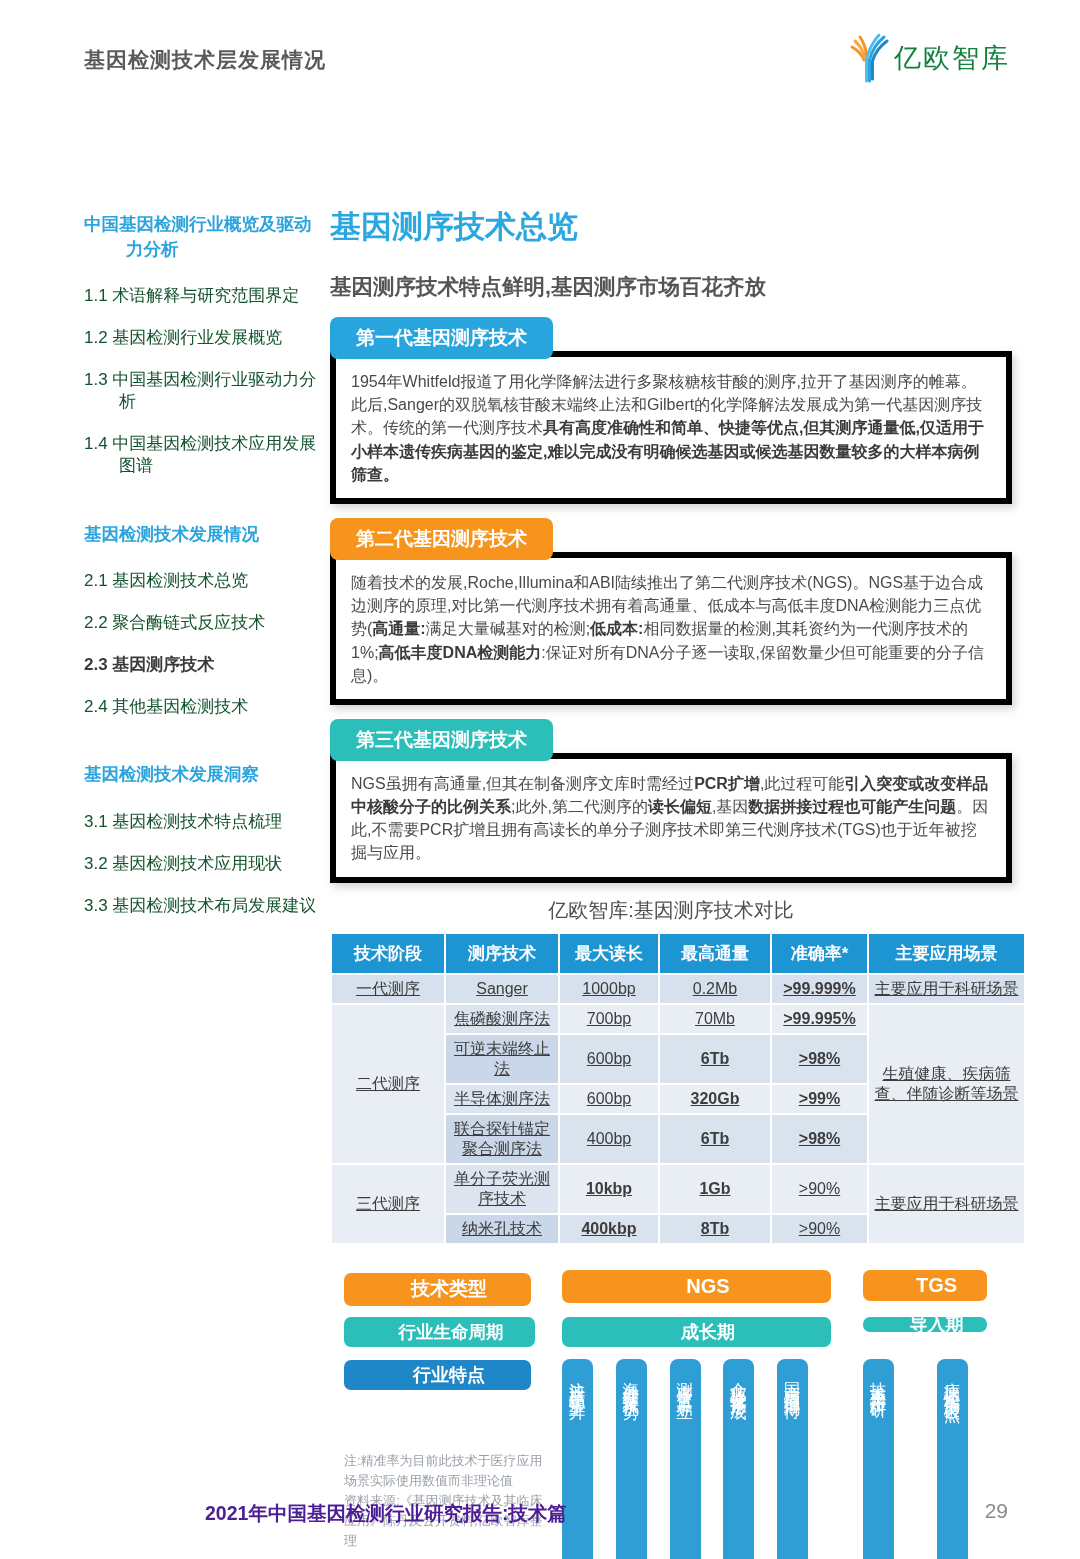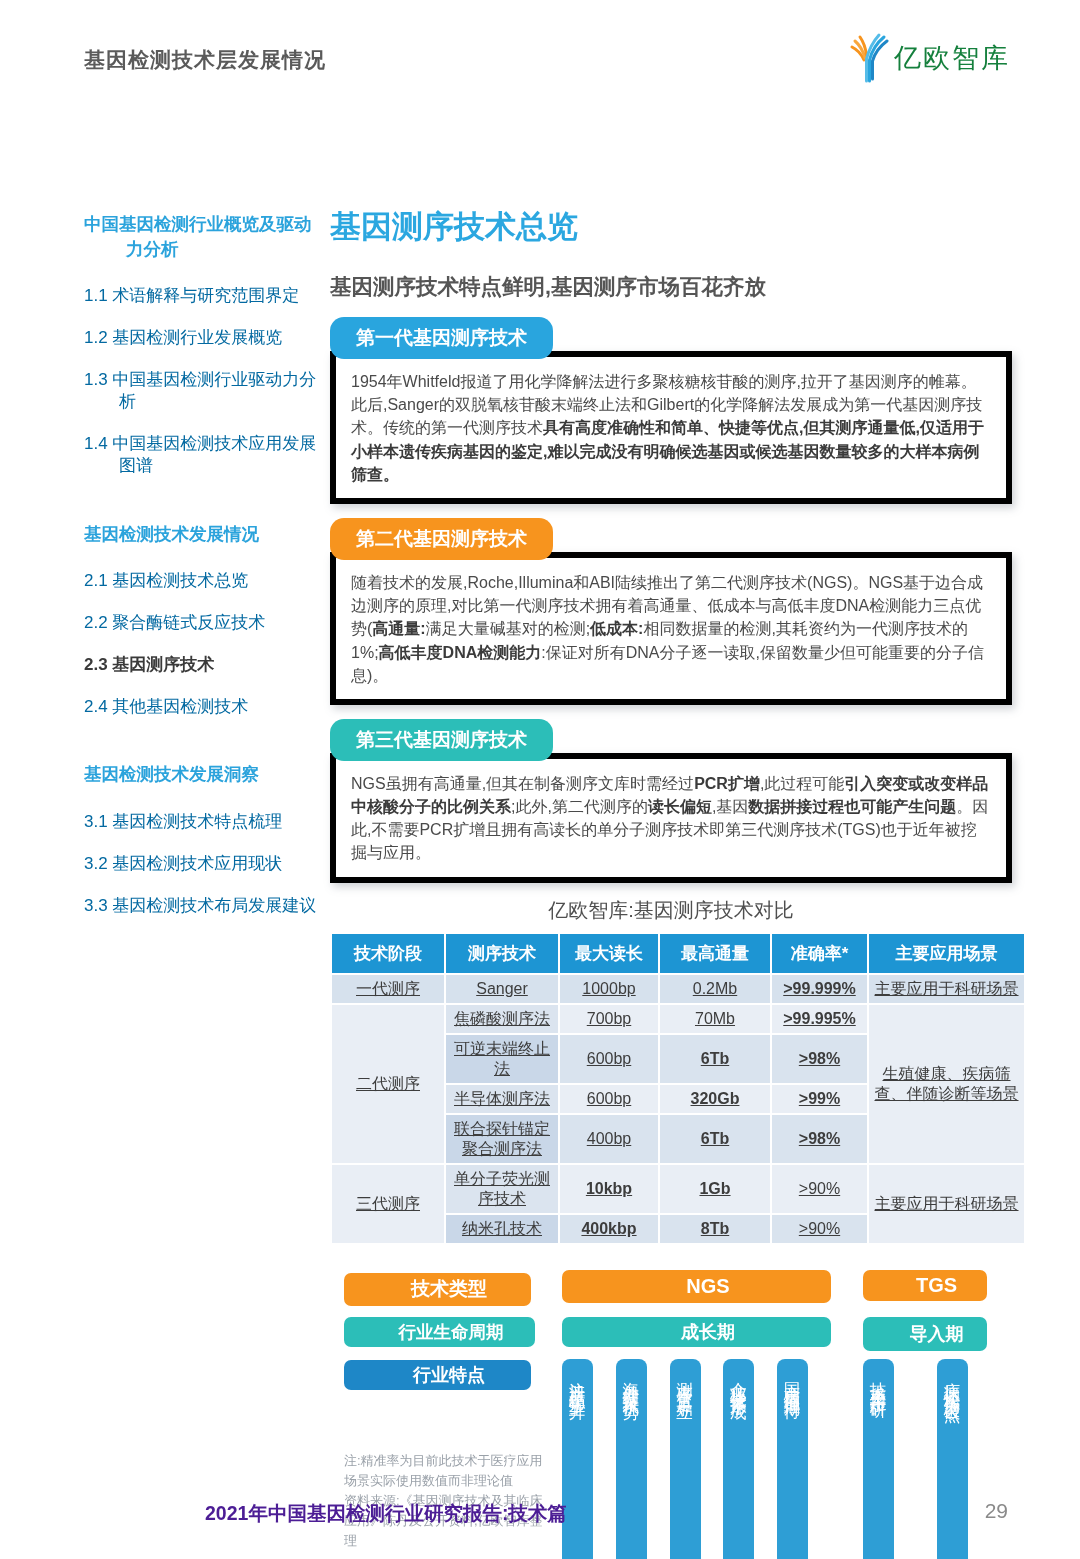--- a/index.html
+++ b/index.html
@@ -10,28 +10,28 @@
   }
   b{font-weight:bold;color:#3b3b3b;}
   
   .doc-header{position:absolute;top:46px;left:84px;font-size:21px;font-weight:bold;color:#5a5a5a;letter-spacing:1px;}
   .logo{position:absolute;top:32px;right:70px;display:flex;align-items:center;gap:5px;}
   .logo-text{font-size:27px;color:#15803d;letter-spacing:2px;font-weight:500;}
   
   .sidebar{position:absolute;left:84px;top:212px;width:236px;}
   .sb-section{margin-bottom:44px;}
   .sb-title{color:#2BA3DC;font-weight:bold;font-size:17.5px;line-height:1.4;padding-left:42px;text-indent:-42px;margin:0 0 24px 0;}
-  .sb-item{font-size:17px;color:#0369a1;line-height:1.3;padding-left:35px;text-indent:-35px;margin-bottom:20px;cursor:pointer;}
+  .sb-item{font-size:17px;color:#14532d;line-height:1.3;padding-left:35px;text-indent:-35px;margin-bottom:20px;cursor:pointer;}
   .sb-item.bold{font-weight:bold;color:#3a3a3a;}
   
   .main{position:absolute;left:330px;top:206px;width:682px;}
   .main-title{color:#2BA7E0;font-size:31px;font-weight:bold;margin:0 0 24px 0;}
   .main-subtitle{color:#555555;font-size:21.5px;font-weight:bold;margin:0 0 16px 0;}
   .section{margin-bottom:14px;}
-  .badge{position:relative;z-index:2;display:inline-block;color:#fff;font-weight:bold;font-size:19px;padding:8px 26px;border-radius:14px;}
+  .badge{position:relative;z-index:2;display:inline-block;color:#fff;font-weight:bold;font-size:19px;padding:8px 26px;border-radius:8px;}
   .badge.blue{background:#29A5DE;}
   .badge.orange{background:#F7941E;}
   .badge.teal{background:#2CBEB8;}
   .text-box{background:#fff;border:6px solid #000000;box-shadow:3px 4px 8px rgba(120,130,140,.35);
     padding:13px 15px 12px 15px;margin-top:-8px;position:relative;z-index:1;
     font-size:16px;line-height:1.45;color:#4a4a4a;}
   
   .tbl-title{text-align:center;font-size:20px;color:#4f4f4f;margin:14px 0 8px 0;}
   table.cmp{border-collapse:separate;border-spacing:2px;width:682px;table-layout:fixed;}
   table.cmp th{background:#1D95D3;color:#fff;font-size:17px;font-weight:bold;padding:8px 2px;}
@@ -49,21 +49,21 @@
     display:flex;align-items:center;justify-content:center;padding-left:23px;}
   .lab.orange{background:#F7941E;}
   .lab.teal{background:#2CBEB8;}
   .lab.deepblue{background:#1E87C7;}
   .rowlab1{left:14px;top:8px;width:164px;height:33px;font-size:19px;}
   .rowlab2{left:14px;top:52px;width:168px;height:30px;font-size:17.5px;}
   .rowlab3{left:14px;top:95px;width:164px;height:30px;font-size:18px;}
   .ngs-type{left:232px;top:5px;width:246px;height:33px;font-size:20px;}
   .ngs-stage{left:232px;top:52px;width:246px;height:30px;font-size:18px;}
   .tgs-type{left:533px;top:5px;width:101px;height:31px;font-size:20px;}
-  .tgs-stage{left:533px;top:52px;width:101px;height:34px;font-size:18px;}
+  .tgs-stage{left:533px;top:52px;width:101px;height:15px;font-size:18px;}
   .bars{position:absolute;top:94px;display:flex;justify-content:space-between;}
   .bars.ngs{left:232px;width:246px;}
   .bars.tgs{left:533px;width:105px;}
   .vbar{width:31px;border-radius:8px;background:#2E9ED5;color:#fff;
     writing-mode:vertical-rl;text-orientation:upright;
     font-size:16.5px;letter-spacing:3px;padding:10px 0;
     display:flex;justify-content:flex-start;align-items:center;height:192px;}
   .vbar.tall{height:206px;}
   .note{position:absolute;left:14px;top:186px;width:208px;font-size:13px;color:#9aa1a9;line-height:1.55;}
   .note p{margin:0;}

